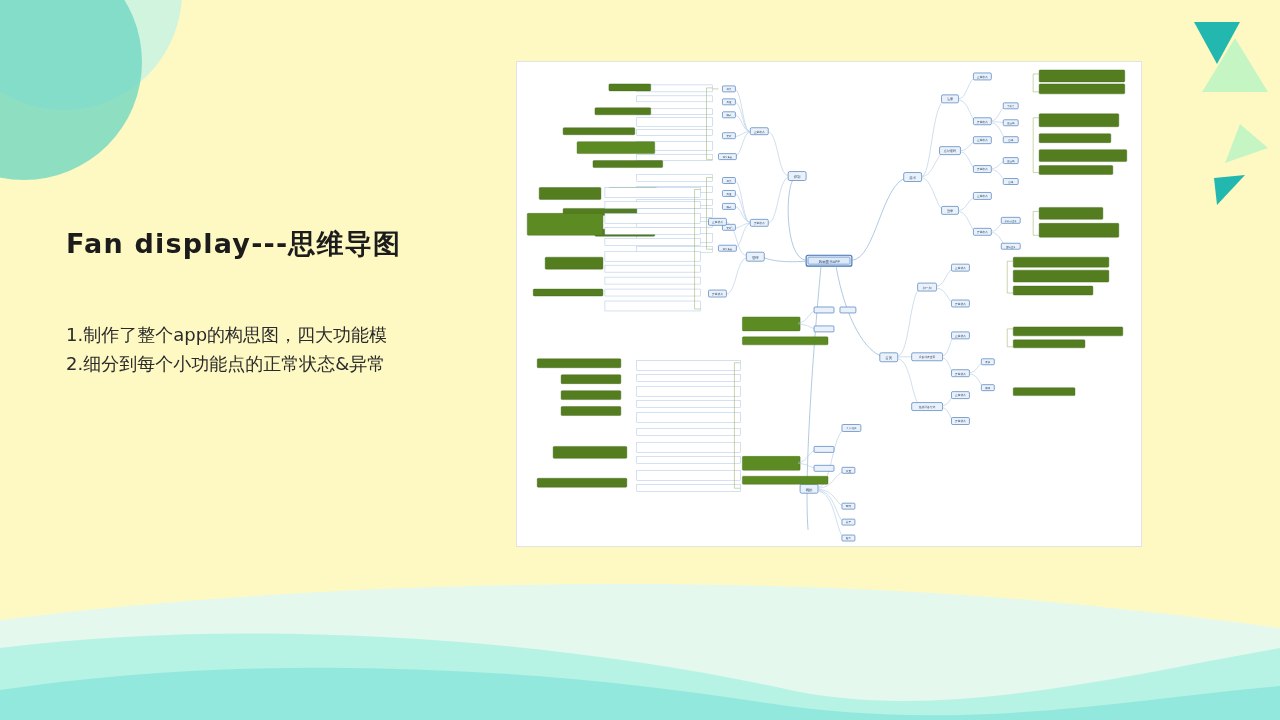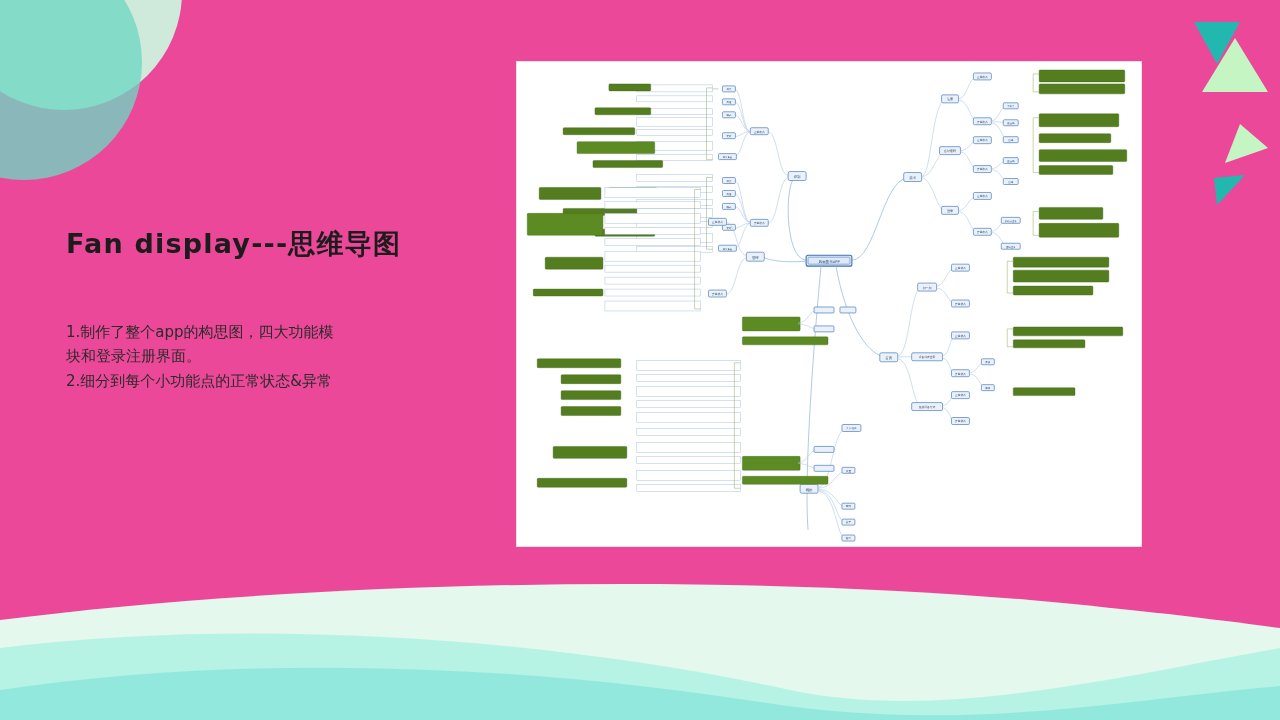--- a/index.html
+++ b/index.html
@@ -3,35 +3,35 @@
 <meta charset="utf-8">
 <title>Fan display---思维导图</title>
 <style>
   html,body{margin:0;padding:0;}
   body{
     width:1280px;height:720px;
     background:#ffffff;
     font-family:"Liberation Sans","DejaVu Sans",sans-serif;
     overflow:hidden;position:relative;
   }
-  #slide{position:absolute;inset:0;width:1280px;height:720px;overflow:hidden;background:#ec4899;}
+  #slide{position:absolute;inset:0;width:1280px;height:720px;overflow:hidden;background:#fef9c3;}
 
   
   .deco-layer{position:absolute;inset:0;pointer-events:none;}
   .deco-layer svg{display:block;width:1280px;height:720px;}
 
   
   .left-col{position:absolute;left:66px;top:226px;width:380px;}
   .slide-title{
     font-size:27px;font-weight:bold;color:#1c1c1c;
     letter-spacing:1.2px;margin:0 0 58px 0;white-space:nowrap;
     font-family:"DejaVu Sans","Liberation Sans",sans-serif;
   }
   .body-text{
-    font-size:15px;color:#2b2b2b;line-height:1.62;margin:0;
+    font-size:18px;color:#2b2b2b;line-height:1.62;margin:0;
     font-family:"DejaVu Sans","Liberation Sans",sans-serif;
   }
   .body-text .ln{display:block;}
 
   
   .map-panel{
     position:absolute;left:516px;top:61px;width:626px;height:486px;
     background:#ffffff;border:1px solid #e3e3e3;box-sizing:border-box;
     overflow:hidden;
   }
@@ -67,21 +67,20 @@
       <path d="M0 620 C 300 582 700 572 1030 600 C 1140 610 1220 620 1280 628 L1280 720 L0 720 Z" fill="#e4f8ee"></path>
       <path d="M0 648 C 260 616 560 640 790 690 C 940 722 1120 676 1280 648 L1280 720 L0 720 Z" fill="#b4f2e3" opacity="0.95"></path>
       <path d="M0 690 C 240 654 520 664 760 702 C 960 734 1120 700 1280 686 L1280 720 L0 720 Z" fill="#8fe7dd" opacity="0.9"></path>
     </svg>
   </div>
 
   <div class="left-col">
     <h1 class="slide-title">Fan display---思维导图</h1>
     <p class="body-text">
       <span class="ln">1.制作了整个app的构思图，四大功能模</span>
-      <span class="ln">块和登录注册界面。</span>
       <span class="ln">2.细分到每个小功能点的正常状态&amp;异常</span>
     </p>
   </div>
 
   <div class="map-panel">
     <svg viewBox="0 0 626 486" width="624" height="484" xmlns="http://www.w3.org/2000/svg">
 
       <g>
         <rect class="nd-root" x="290" y="194" width="46" height="11" rx="2"></rect>
         <rect fill="none" stroke="#3f72b4" stroke-width=".5" x="292" y="196" width="42" height="7" rx="1"></rect>

